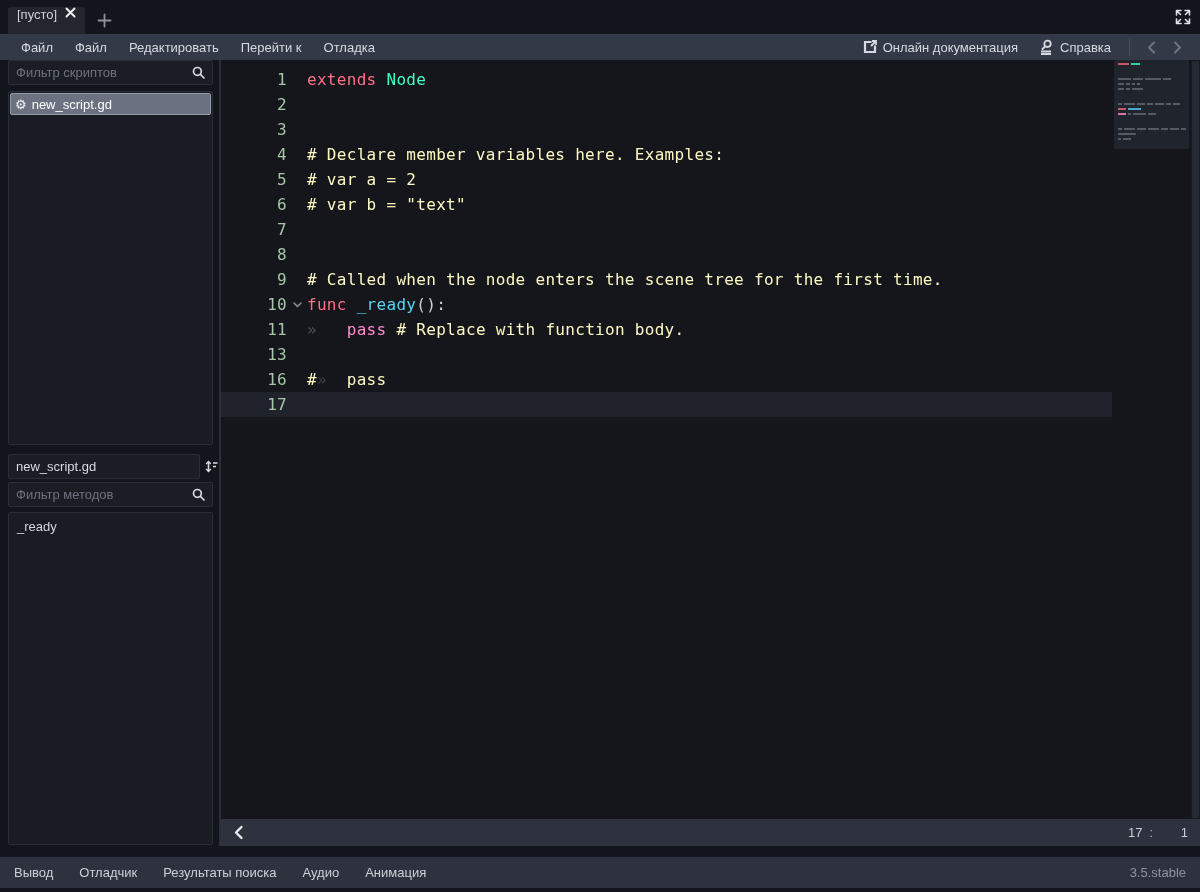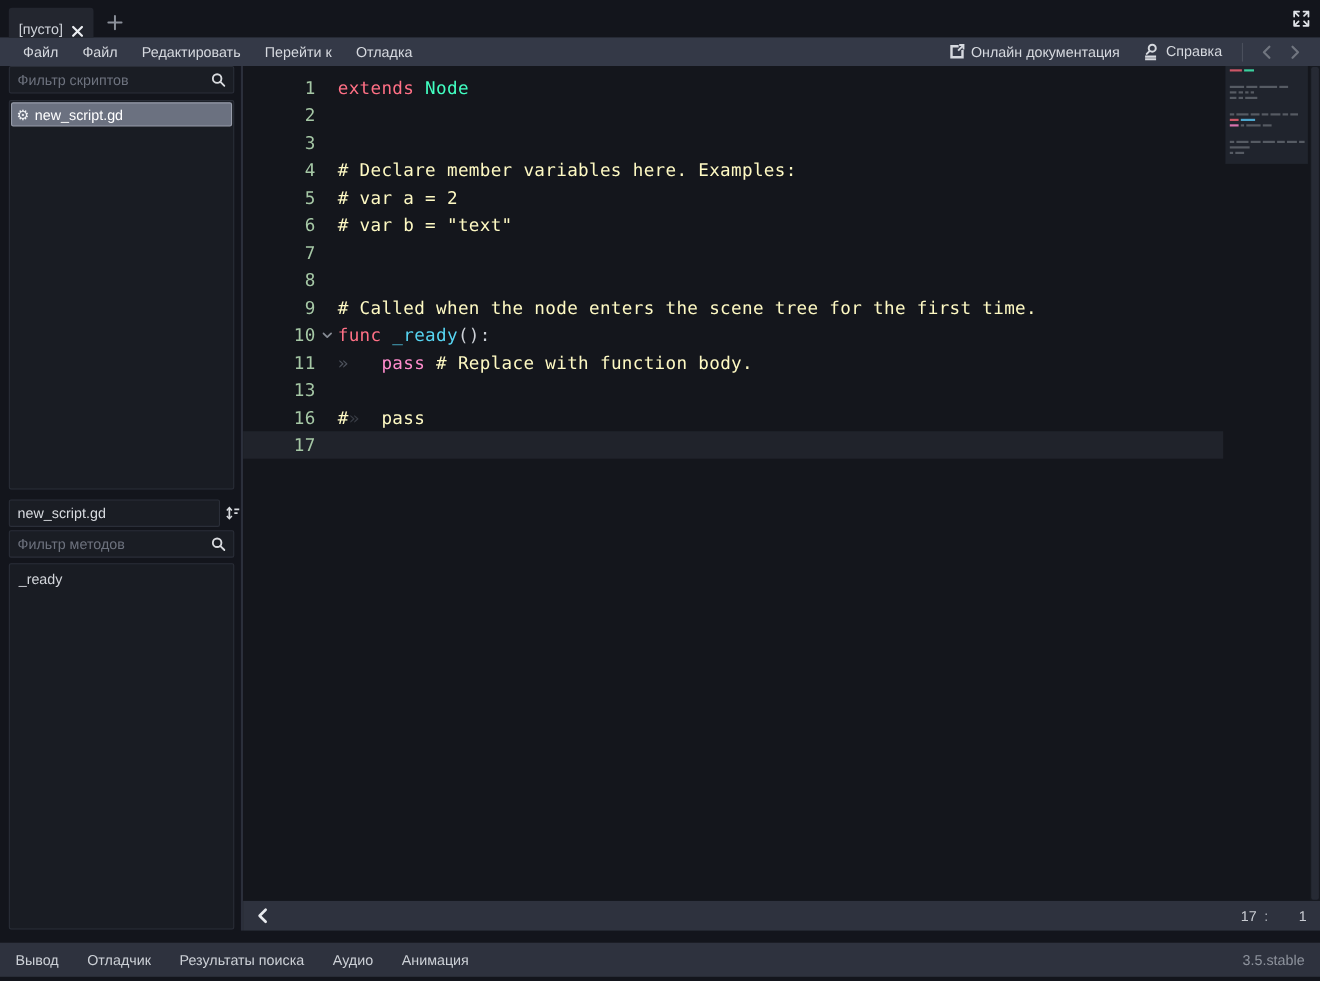--- a/index.html
+++ b/index.html
@@ -4,31 +4,31 @@
 <style>
   * { box-sizing: border-box; margin: 0; padding: 0; }
   html,body { background:#0b0c10; }
   .window {
     position: relative; width: 1200px; height: 892px;
     background: #13151c; overflow: hidden;
     font-family: "Liberation Sans", sans-serif; color: #d6d9df;
   }
   
   .tabstrip { height: 34px; display: flex; align-items: flex-end; padding-left: 8px; position: relative; }
-  .tab { height: 27px; display: flex; align-items: flex-end; gap: 8px; padding: 0 9px;
+  .tab { height: 27px; display: flex; align-items: flex-start; gap: 8px; padding: 0 9px;
          background: #23262f; border-radius: 3px 3px 0 0; cursor: default; }
   .tab-label { font-size: 13px; color: #cdd1d8; }
   .tab-close { display: flex; align-items: center; }
   .newtab { width: 26px; height: 27px; display: flex; align-items: center; justify-content: center; margin-left: 6px; }
   .expand-btn { position: absolute; right: 9px; top: 9px; display: flex; }
   
   .menubar { height: 26px; background: #343947; display: flex; align-items: center; padding: 0 10px; font-size: 13px; }
   .menu-item { padding: 0 11px; color: #d6d9df; white-space: nowrap; }
   .menubar-right { margin-left: auto; display: flex; align-items: center; }
-  .menu-btn { display: flex; gap: 6px; padding: 0 10px; white-space: nowrap; }
+  .menu-btn { display: flex; align-items: center; gap: 6px; padding: 0 10px; white-space: nowrap; }
   .menu-sep { width: 1px; height: 17px; background: #4a4f5c; margin: 0 8px; }
   .nav-btn { width: 26px; display: flex; justify-content: center; align-items: center; }
   
   .content { height: 786px; display: flex; padding-left: 8px; }
   .sidebar { width: 205px; display: flex; flex-direction: column; }
   .field { height: 25px; background: #1a1d24; border: 1px solid #2a2e38; border-radius: 2px;
            display: flex; align-items: center; padding: 0 7px; }
   .field input { flex: 1; min-width: 0; background: transparent; border: none; outline: none;
                  font-family: "Liberation Sans", sans-serif; font-size: 13px; color: #d8dbe0; }
   .field input::placeholder { color: #6d727e; }

